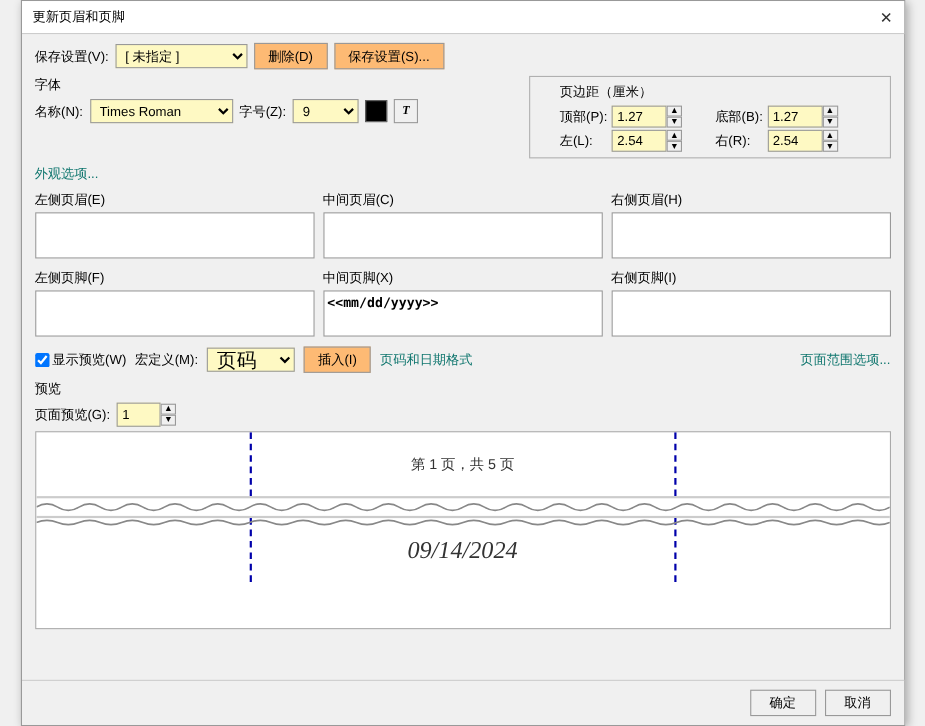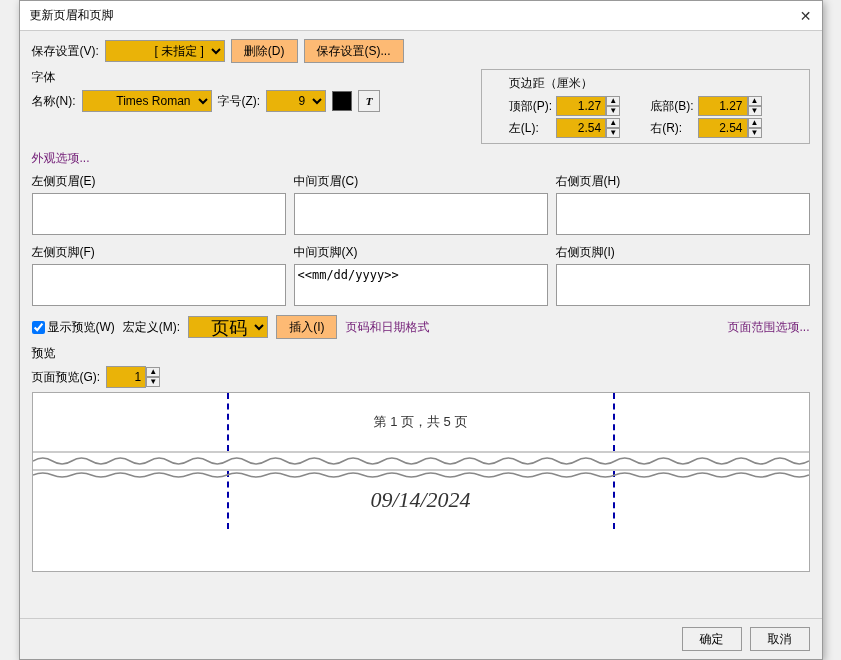--- a/index.html
+++ b/index.html
@@ -3,36 +3,36 @@
   <meta charset="utf-8">
   <style>
     * { box-sizing: border-box; margin: 0; padding: 0; }
     body { font-family: "Microsoft YaHei", SimSun, sans-serif; font-size: 12px; background: #f0f0f0; display: flex; justify-content: center; align-items: center; width: 841px; height: 660px; overflow: hidden; }
     .dialog { width: 804px; height: 660px; background: #f0f0f0; border: 1.5px solid #999; display: flex; flex-direction: column; position: relative; box-shadow: 2px 2px 8px rgba(0,0,0,0.3); }
     .title-bar { background: #fff; border-bottom: 1px solid #ccc; padding: 6px 10px; display: flex; justify-content: space-between; align-items: center; font-size: 12px; font-weight: normal; color: #000; }
     .title-bar-close { cursor: pointer; font-size: 14px; color: #333; background: none; border: none; }
     .content { padding: 8px 12px; flex: 1; overflow: hidden; }
     .row { display: flex; align-items: center; margin-bottom: 6px; gap: 6px; }
     .label { white-space: nowrap; font-size: 12px; }
-    select, input[type="text"], input[type="number"] { font-size: 12px; border: 1px solid #999; background: #eab308; padding: 1px 4px; height: 22px; text-align: right; }
+    select, input[type="text"], input[type="number"] { font-size: 12px; border: 1px solid #999; background: #fef9c3; padding: 1px 4px; height: 22px; }
     .dropdown-unspecified { width: 120px; }
     .dropdown-font { width: 130px; }
     .dropdown-fontsize { width: 60px; }
     .btn { font-size: 12px; border: 1px solid #999; background: #fdba74; padding: 2px 12px; height: 24px; cursor: pointer; white-space: nowrap; }
     .btn-ok { background: #f0f0f0; min-width: 60px; }
     .btn-cancel { background: #f0f0f0; min-width: 60px; }
     .color-box { width: 20px; height: 20px; background: #000; border: 1px solid #666; display: inline-block; }
     .t-btn { width: 22px; height: 22px; border: 1px solid #999; background: #f0f0f0; font-size: 11px; cursor: pointer; display: inline-flex; align-items: center; justify-content: center; font-style: italic; font-weight: bold; font-family: Times New Roman, serif; }
     .margins-input { width: 55px; }
     .spin-btn-group { display: flex; flex-direction: column; }
     .spin-btn { width: 14px; height: 10px; font-size: 8px; line-height: 1; border: 1px solid #999; background: #f0f0f0; cursor: pointer; display: flex; align-items: center; justify-content: center; padding: 0; }
     .three-cols { display: grid; grid-template-columns: 1fr 1fr 1fr; gap: 8px; margin-bottom: 6px; }
     .col-header { font-size: 12px; margin-bottom: 3px; }
-    .text-area-box { border: 1px solid #999; background: white; width: 100%; height: 42px; font-size: 12px; padding: 3px; resize: none; }
-    .link-text { color: #701a75; font-size: 12px; cursor: pointer; text-decoration: none; }
+    .text-area-box { border: 1px solid #999; background: white; width: 100%; height: 42px; font-size: 12px; padding: 3px; resize: none; font-weight: bold; }
+    .link-text { color: #0f766e; font-size: 12px; cursor: pointer; text-decoration: none; }
     .toolbar-row { display: flex; align-items: center; gap: 8px; margin-bottom: 6px; }
     .checkbox-label { display: flex; align-items: center; gap: 3px; font-size: 12px; }
     .preview-canvas { border: 1px solid #aaa; background: white; height: 180px; position: relative; overflow: hidden; margin-top: 4px; }
     .preview-header-area { height: 60px; display: flex; align-items: center; justify-content: center; font-size: 13px; color: #333; position: relative; border-bottom: 2px solid #ccc; }
     .preview-footer-area { height: 60px; display: flex; align-items: center; justify-content: center; font-size: 22px; font-style: italic; color: #333; position: relative; border-top: 2px solid #ccc; font-family: "Times New Roman", serif; }
     .dashed-line-left { position: absolute; left: 25%; top: 0; bottom: 0; border-left: 2px dashed #00a; }
     .dashed-line-right { position: absolute; right: 25%; top: 0; bottom: 0; border-right: 2px dashed #00a; }
     .bottom-bar { display: flex; justify-content: flex-end; gap: 8px; padding: 8px 12px; border-top: 1px solid #ccc; background: #f0f0f0; }
     .page-preview-row { display: flex; align-items: center; gap: 6px; margin-bottom: 4px; }
   </style>

